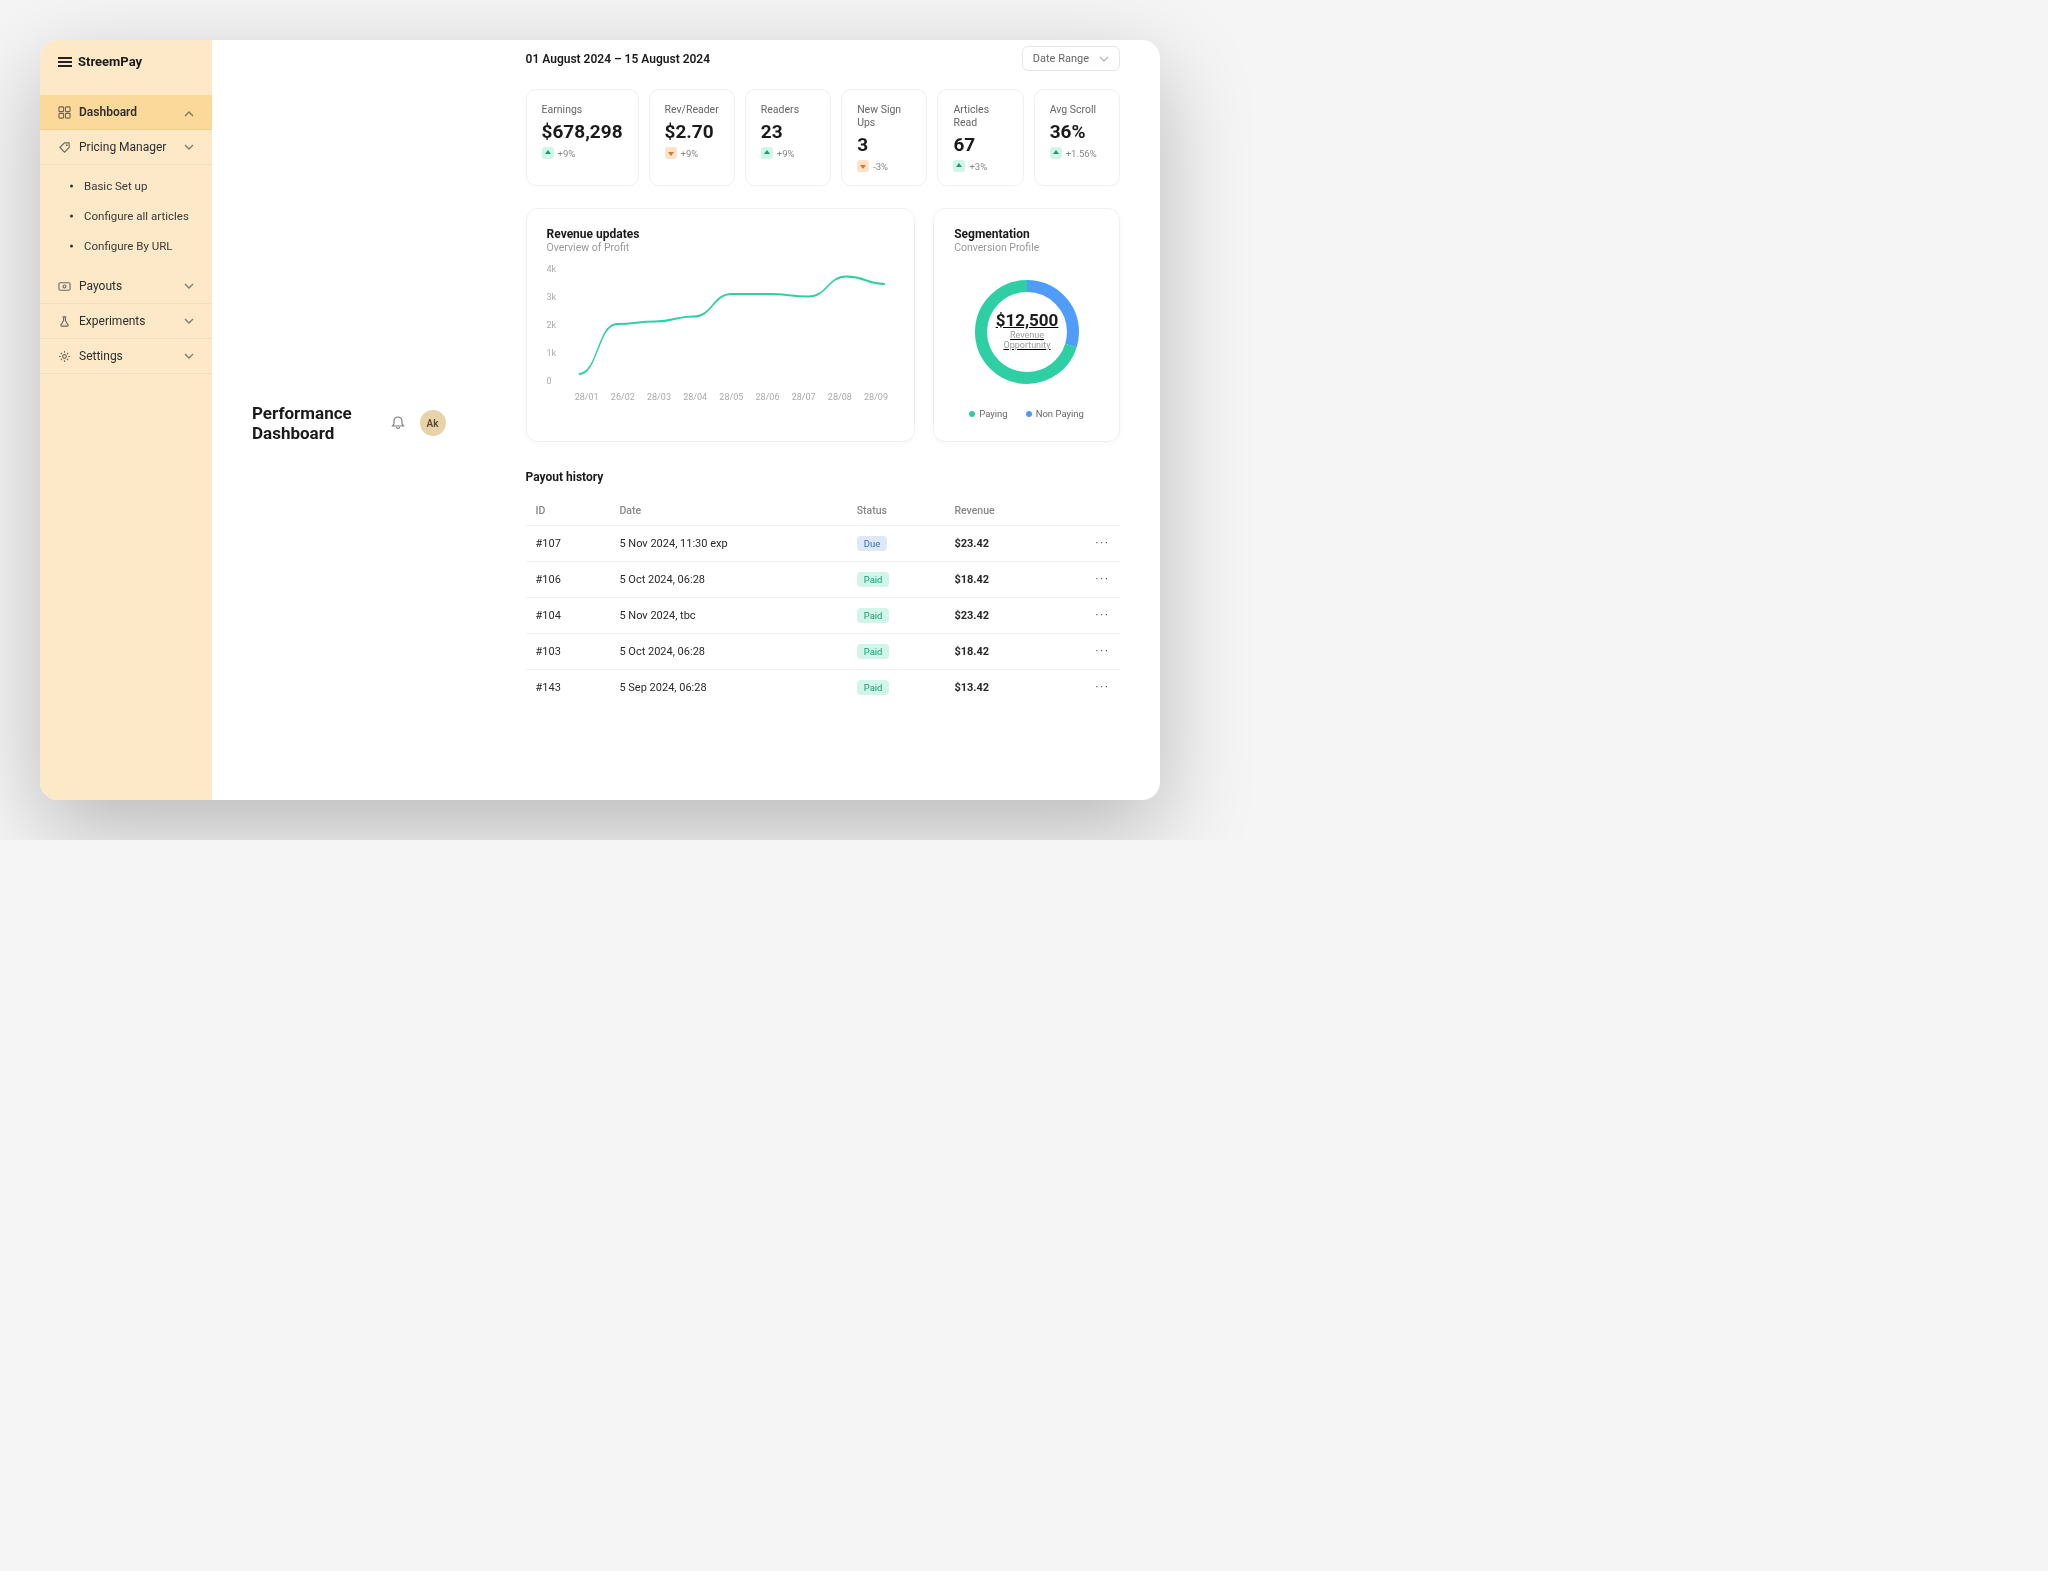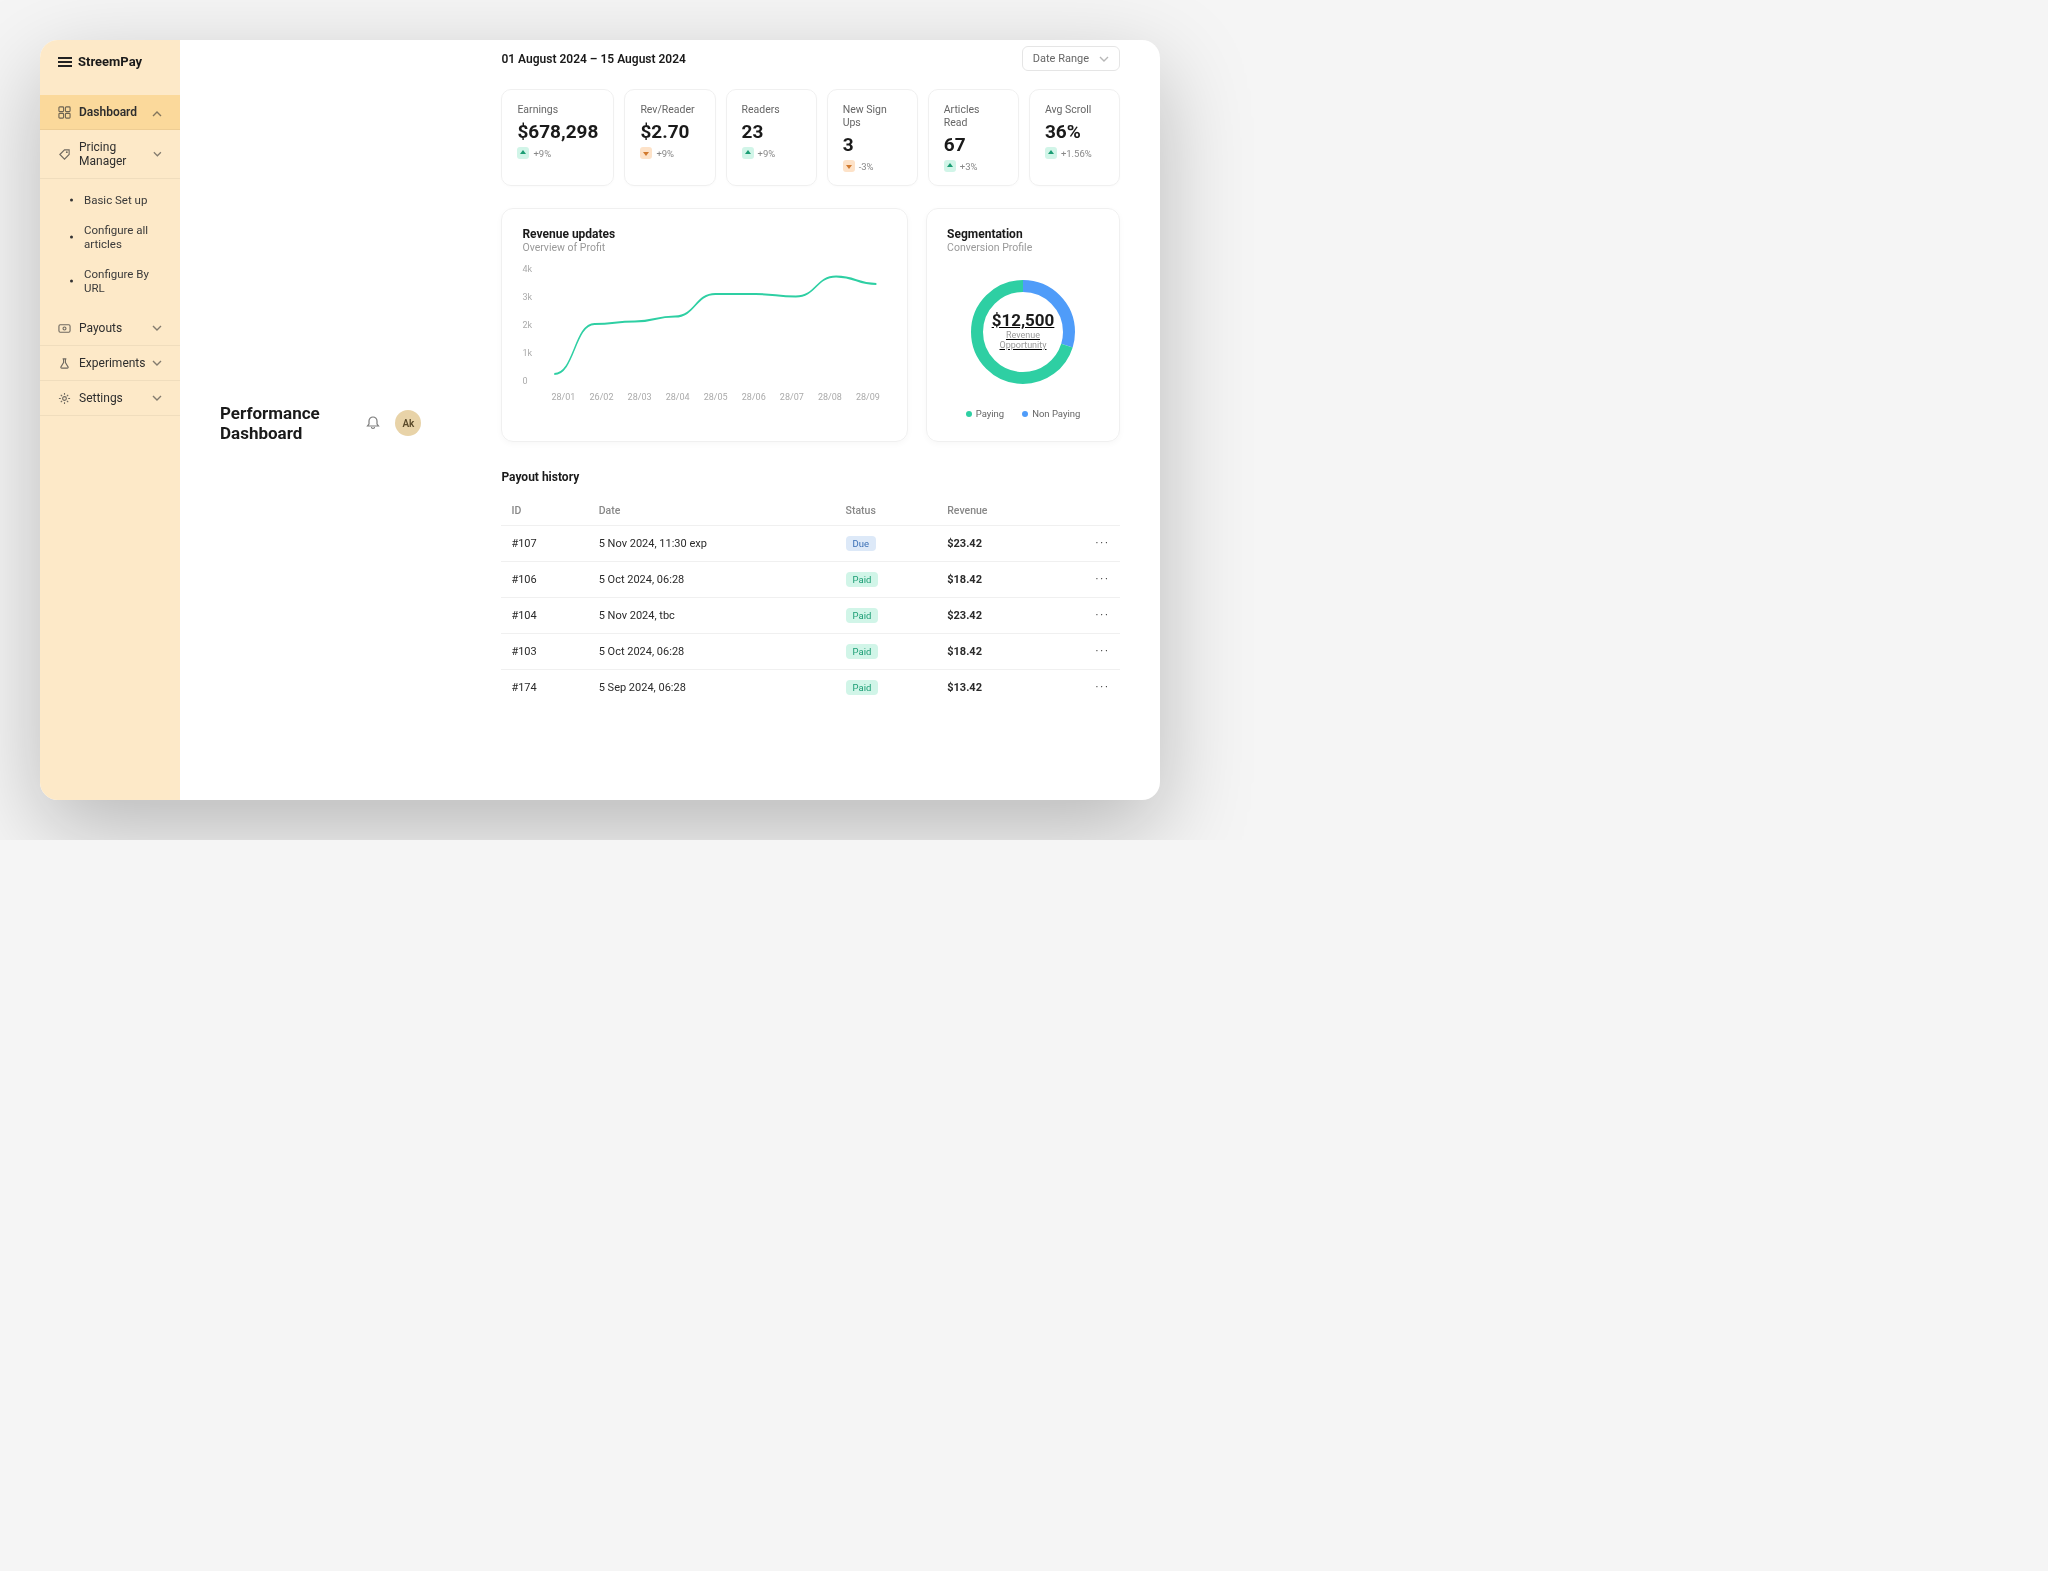--- a/index.html
+++ b/index.html
@@ -1,18 +1,18 @@
 <!DOCTYPE html>
 <html><head>
 <meta charset="utf-8">
 <style>
 * { margin: 0; padding: 0; box-sizing: border-box; font-family: -apple-system, BlinkMacSystemFont, "Segoe UI", Roboto, sans-serif; }
 body { background: #f5f5f5; padding: 40px; }
 .window { width: 1120px; height: 760px; background: #fff; border-radius: 18px; overflow: hidden; display: flex; box-shadow: 0 30px 90px rgba(0,0,0,0.25); }
-.sidebar { width: 140px; background: #fde9c8; display: flex; flex-direction: column; }
+.sidebar { width: 172px; background: #fde9c8; display: flex; flex-direction: column; }
 .brand { padding: 14px 18px; font-weight: 700; font-size: 13px; color: #1a1a1a; display: flex; align-items: center; gap: 6px; }
 .brand-icon { width: 14px; height: 10px; display: inline-block; }
 .nav { margin-top: 12px; }
 .nav-item { display: flex; align-items: center; justify-content: space-between; padding: 10px 18px; font-size: 12px; color: #2e2e2e; cursor: pointer; border-bottom: 1px solid rgba(0,0,0,0.05); }
 .nav-item.active { background: #fbd99b; font-weight: 600; align-items: flex-end; }
 .nav-item .left { display: flex; align-items: center; gap: 8px; }
 .nav-icon { width: 13px; height: 13px; opacity: .7; flex-shrink: 0; }
 .chev { width: 10px; height: 10px; opacity: .6; }
 .subnav { padding: 6px 0 8px; }
 .sub-item { font-size: 11.5px; color: #3a3a3a; padding: 8px 18px 8px 44px; position: relative; cursor: pointer; }
@@ -334,21 +334,21 @@
               <td class="row-actions">···</td>
             </tr>
             <tr>
               <td>#103</td>
               <td>5 Oct 2024, 06:28</td>
               <td><span class="status status-paid">Paid</span></td>
               <td class="rev">$18.42</td>
               <td class="row-actions">···</td>
             </tr>
             <tr>
-              <td>#174</td>
+              <td>#143</td>
               <td>5 Sep 2024, 06:28</td>
               <td><span class="status status-paid">Paid</span></td>
               <td class="rev">$13.42</td>
               <td class="row-actions">···</td>
             </tr>
           </tbody>
       </table>
 
     </div>
   </main>

